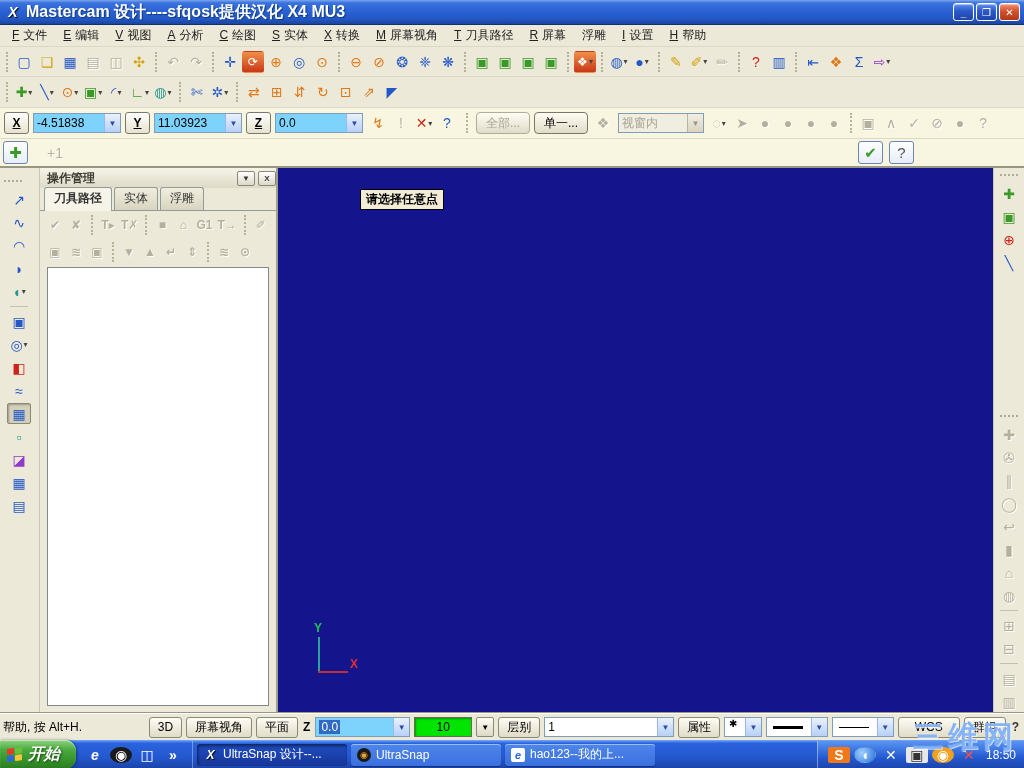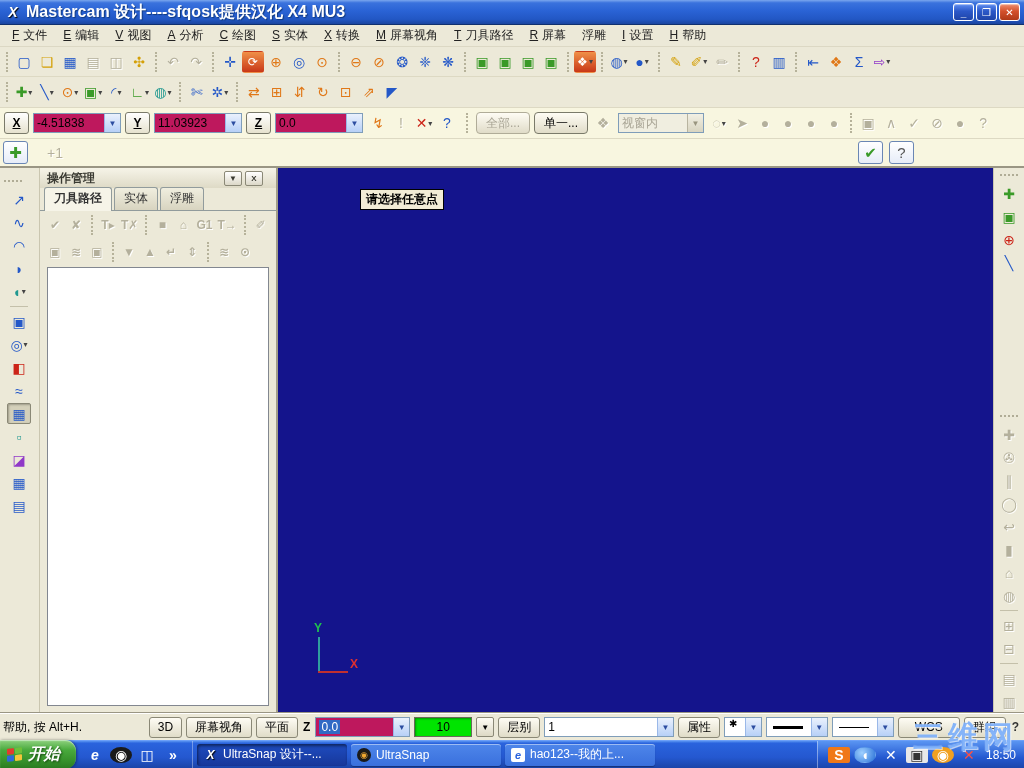--- a/index.html
+++ b/index.html
@@ -42,21 +42,21 @@
   .dis{color:#b4b09c !important;text-shadow:1px 1px 0 #fff}
   .dis .gly{color:#b4b09c}
   .pressed{background:#d4d0ba;border:1px solid #8a8876;box-shadow:inset 1px 1px 2px rgba(0,0,0,.25)}
 
   
   .coordrow{height:31px;background:#f8f6e0;display:flex;align-items:center;gap:4px;padding-left:4px;border-bottom:1px solid #ddd9c3}
   .axis-btn{width:25px;height:22px;border:1px solid #7a7a6a;border-radius:3px;
     background:linear-gradient(#ffffff,#e6e2ce);display:flex;align-items:center;justify-content:center;text-decoration:underline;font-weight:bold}
   .combo{height:20px;border:1px solid #7f9db9;background:#fff;display:flex;align-items:stretch}
   .combo .val{flex:1;display:flex;align-items:center;padding:0 3px;white-space:nowrap;overflow:hidden}
-  .combo.yellow{background:#be185d}
+  .combo.yellow{background:#7dd3fc}
   .combo.disabled{background:#f0eee0;color:#a8a494}
   .chev{width:16px;background:linear-gradient(#eaf1fd,#b7d0f7);border-left:1px solid #9ab8e8;color:#2c4da0;
     display:flex;align-items:center;justify-content:center;font-size:8px}
   .chev::after{content:"▼"}
   .chev.gray{background:linear-gradient(#f2f0e4,#d8d4c0);border-left:1px solid #b8b4a0;color:#98947e}
   .btn{height:22px;padding:0 9px;border:1px solid #7a7a6a;border-radius:4px;
     background:linear-gradient(#fefcf4,#e0dcc8);display:flex;align-items:center;white-space:nowrap}
   .btn.disabled{color:#a8a494;border-color:#b0ac98}
 
   
@@ -67,21 +67,21 @@
 
   
   .main{display:flex;height:545px;background:#ece9d8}
   .leftstrip{width:40px;padding:10px 0 0 4px;border-right:1px solid #cac6b0}
   .vcol{width:30px;display:flex;flex-direction:column;align-items:center}
   .vcol .tbtn{width:24px;height:21px;margin:1px 0}
   .vcol .tsep{width:18px;height:0;border-left:none;border-top:1px solid #c4c0aa;margin:3px 0}
   .hgrip{width:18px;border-top:2px dotted #b0ac96;margin:2px 0 6px 0}
 
   .panel{width:238px;display:flex;flex-direction:column;background:#ece9d8;border-right:2px solid #a29e8a}
-  .panel-header{height:20px;display:flex;align-items:center;padding:0 13px 0 7px;font-weight:bold;color:#3a3a32;
+  .panel-header{height:20px;display:flex;align-items:center;padding:0 0 0 7px;font-weight:bold;color:#3a3a32;
     background:linear-gradient(#f6f4e8,#dedac6)}
   .panel-header .ptitle{flex:1}
   .ph-btn{width:18px;height:15px;border:1px solid #8a8876;border-radius:2px;margin-left:3px;font-size:8px;
     background:linear-gradient(#ffffff,#dcd8c8);display:flex;align-items:center;justify-content:center}
   .tabs{display:flex;align-items:flex-end;padding:3px 4px 0 4px;height:23px;border-bottom:1px solid #919b9c}
   .tab{padding:2px 9px 3px 9px;border:1px solid #919b9c;border-bottom:none;border-radius:3px 3px 0 0;
     background:linear-gradient(#f0eedf,#d8d4c0);margin-right:2px;color:#333;white-space:nowrap}
   .tab.active{background:#f6f4e8;font-weight:bold;padding-bottom:4px;position:relative;top:1px}
   .ptb{height:27px;display:flex;align-items:center;padding-left:5px;gap:1px}
   .ptb .tbtn{min-width:20px;height:20px}

